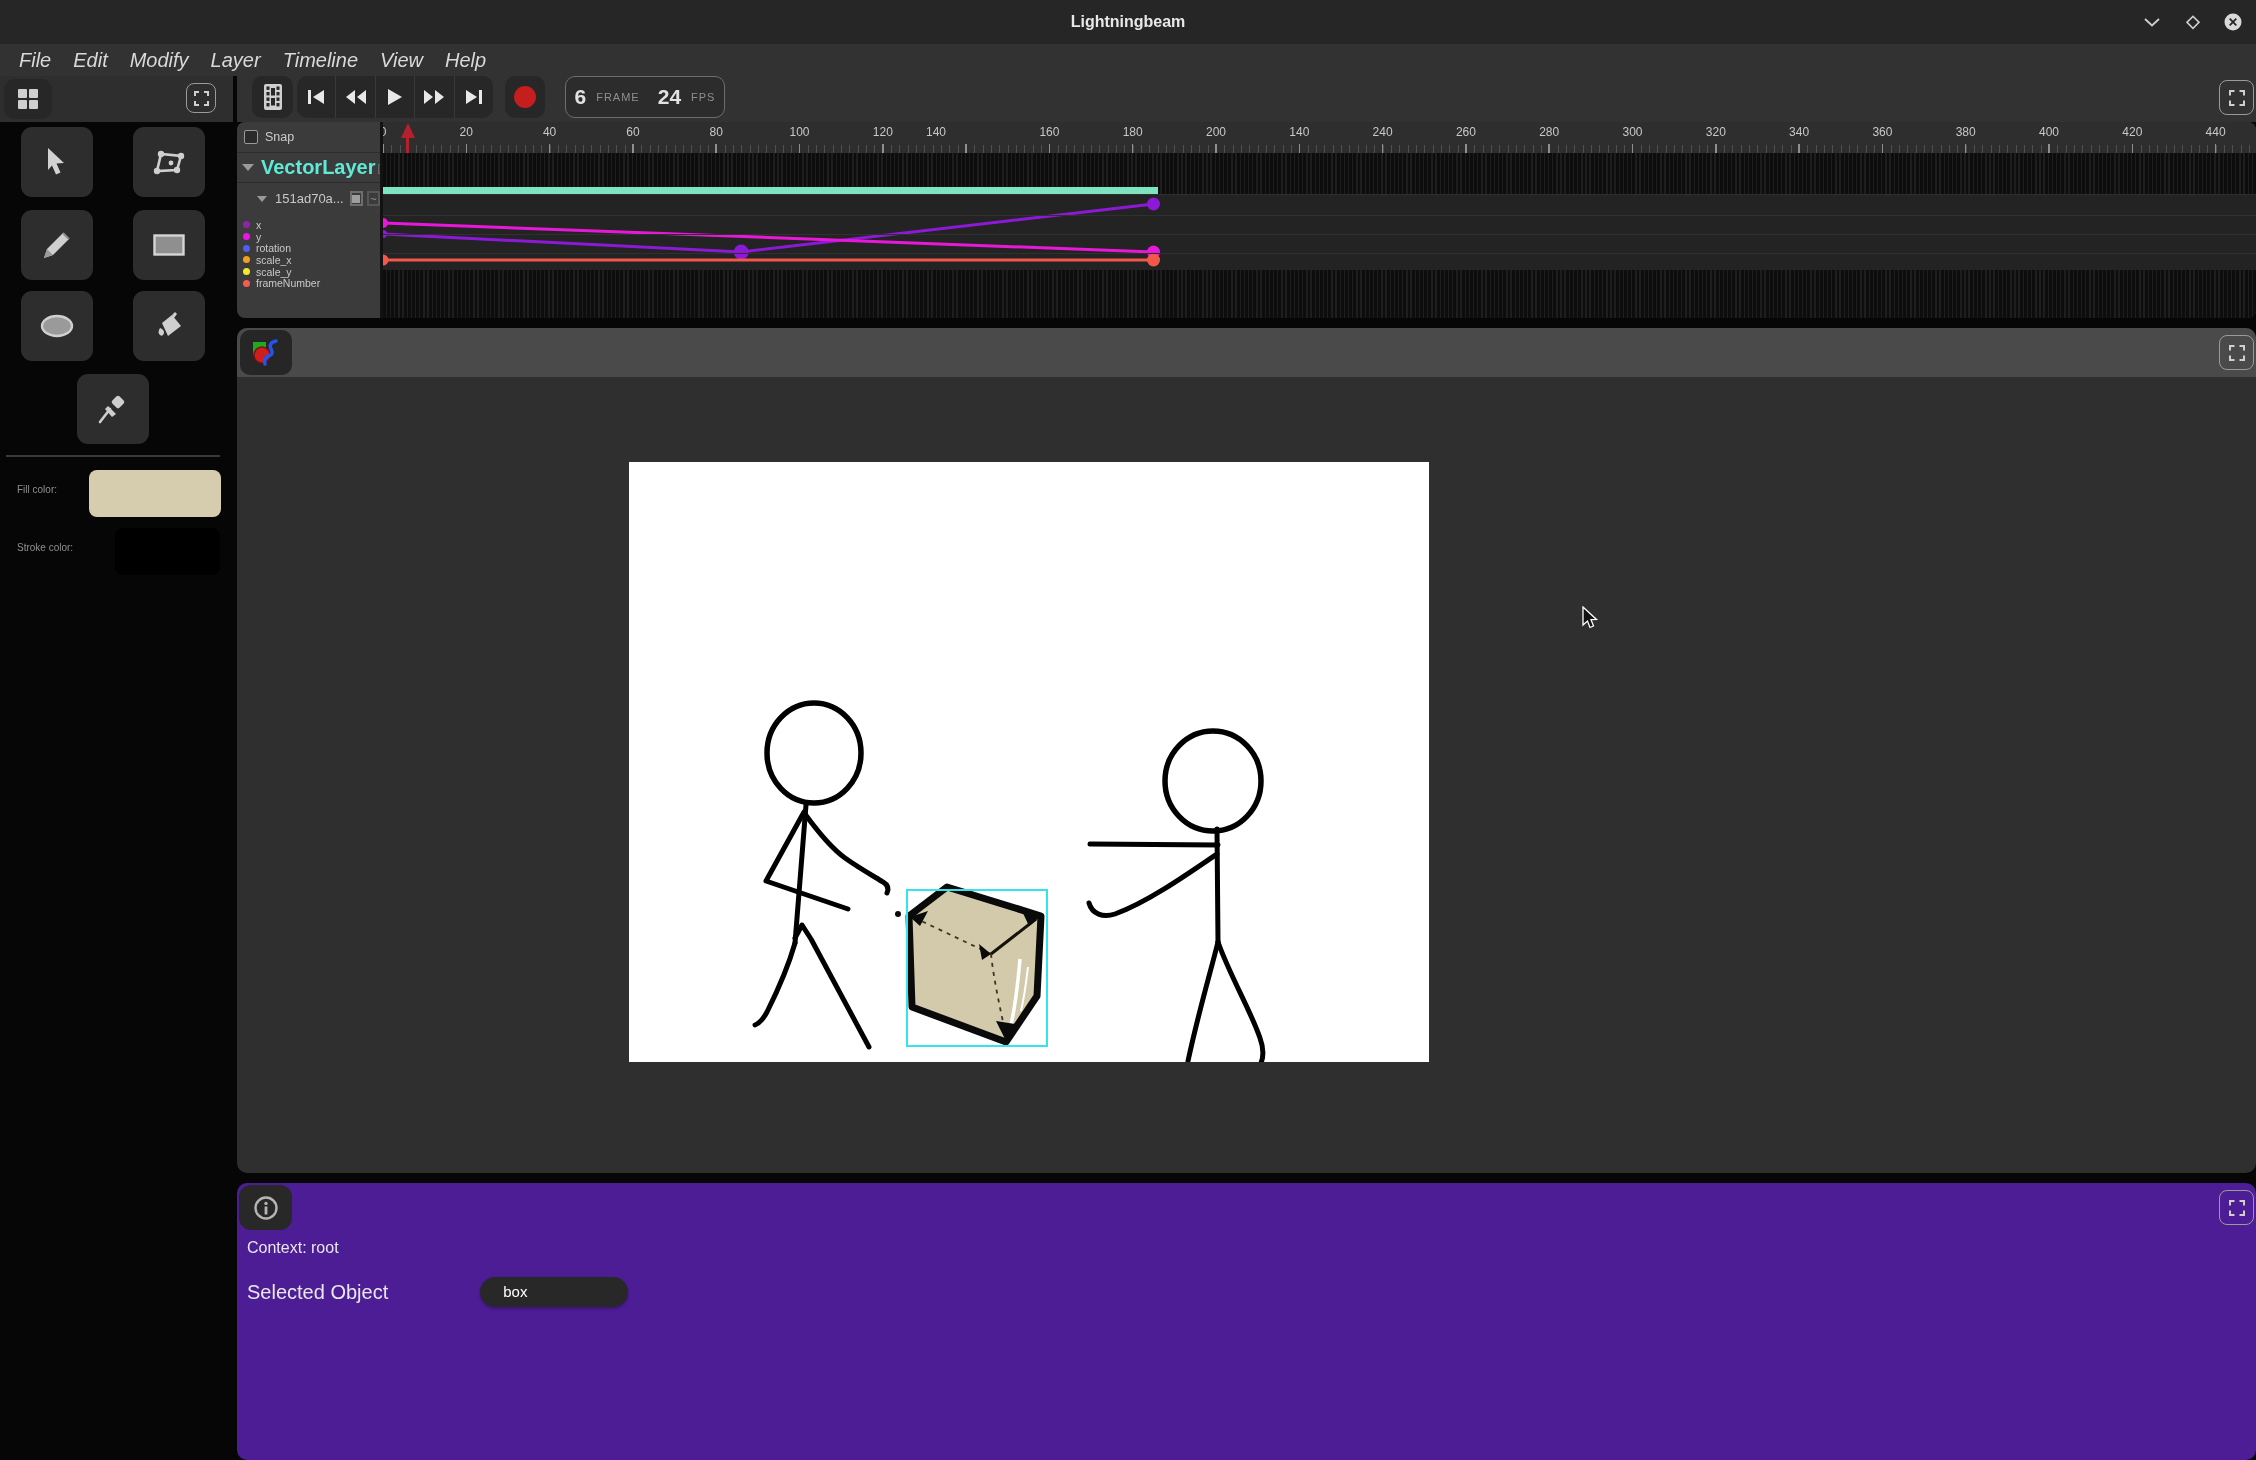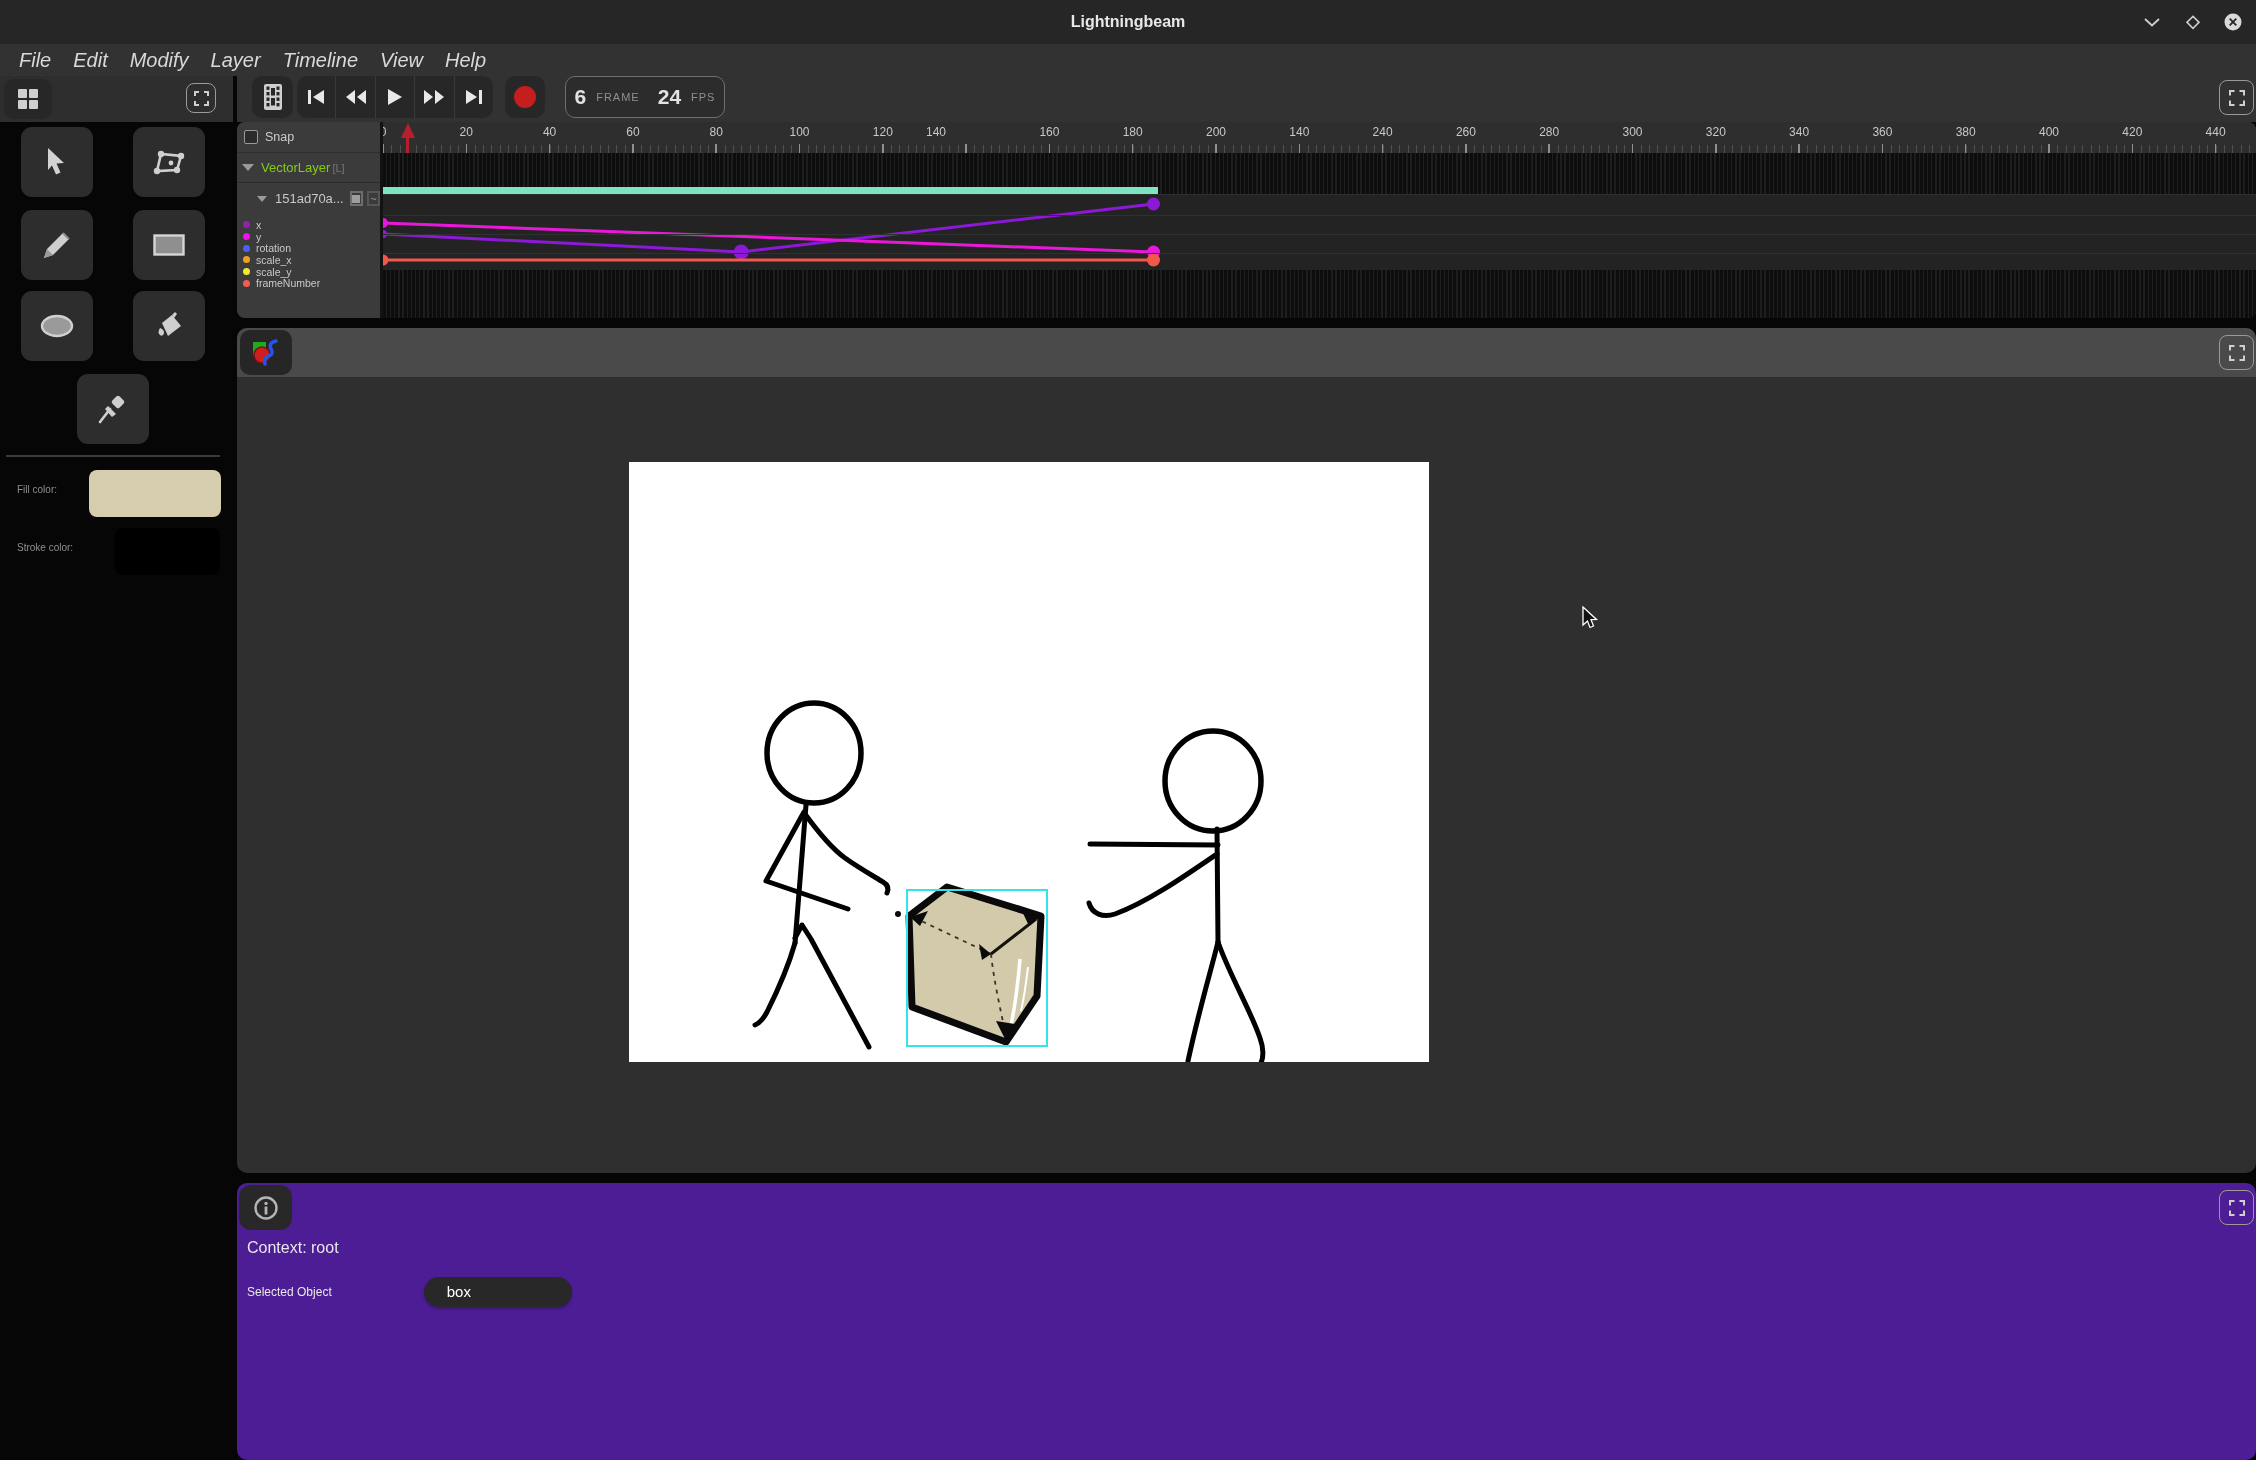--- a/index.html
+++ b/index.html
@@ -58,21 +58,21 @@
   #divider-left { left:6px; top:455px; width:214px; height:2px; background:#3a3a3a; }
   .swatch-label { color:#8f8f8f; font-size:10px; }
   
   #canvas-panel { left:237px; top:328px; width:2019px; height:845px; background:#2f2f2f; border-radius:10px; overflow:hidden; }
   #canvas-header { left:0; top:0; width:2019px; height:49px; background:#4a4a4a; }
   #stage { left:392px; top:134px; width:800px; height:600px; background:#ffffff; }
   
   #bottom-panel { left:237px; top:1183px; width:2019px; height:277px; background:#4c1d95; border-radius:10px; }
   #context-text { left:10px; top:56px; color:#e8e8e8; font-size:16px; }
   #selected-row { left:10px; top:94px; display:flex; align-items:center; }
-  #selected-label { color:#e8e8e8; font-size:12px; }
+  #selected-label { color:#e8e8e8; font-size:20px; }
   #selected-pill { margin-left:92px; width:148px; height:30px; background:#282828; border-radius:15px; color:#ffffff; font-size:15px; line-height:30px; padding-left:23px; box-shadow:0 2px 3px rgba(0,0,0,0.25); }
   svg { display:block; }
 </style>
 </head>
 <body>
 
 <div class="abs" id="titlebar">
   <div id="title">Lightningbeam</div>
   <div class="abs winctl" style="left:2140px;">
     <svg width="16" height="9">
@@ -182,21 +182,21 @@
 </div>
 
 <div class="abs" id="timeline">
   <div class="abs" id="tl-left">
     <div class="abs" id="snap-row">
       <div class="abs" id="snap-box"></div>
       <div class="abs" id="snap-label">Snap</div>
     </div>
     <div class="abs" id="layer-row">
       <span class="tri" style="margin-left:5px;"></span>
-      <span style="margin-left:7px;color:#84cc16;font-size:13px;font-weight:400;">VectorLayer</span>
+      <span style="margin-left:7px;color:#5eead4;font-size:20px;font-weight:700;">VectorLayer</span>
       <span style="margin-left:2px;color:#777;font-size:11px;">[L]</span>
     </div>
     <div class="abs" id="sublayer-row">
       <span class="tri" style="margin-left:20px;border-left-width:5px;border-right-width:5px;border-top-width:6px;"></span>
       <span style="margin-left:8px;color:#c8c8c8;font-size:13px;">151ad70a...</span>
       <span class="mini-btn" style="margin-left:6px;">
         <span style="width:8px;height:8px;background:#9e9e9e;"></span>
       </span>
       <span class="mini-btn" style="margin-left:4px;border-color:#565656;color:#999;font-size:11px;">
         <span>~</span>

